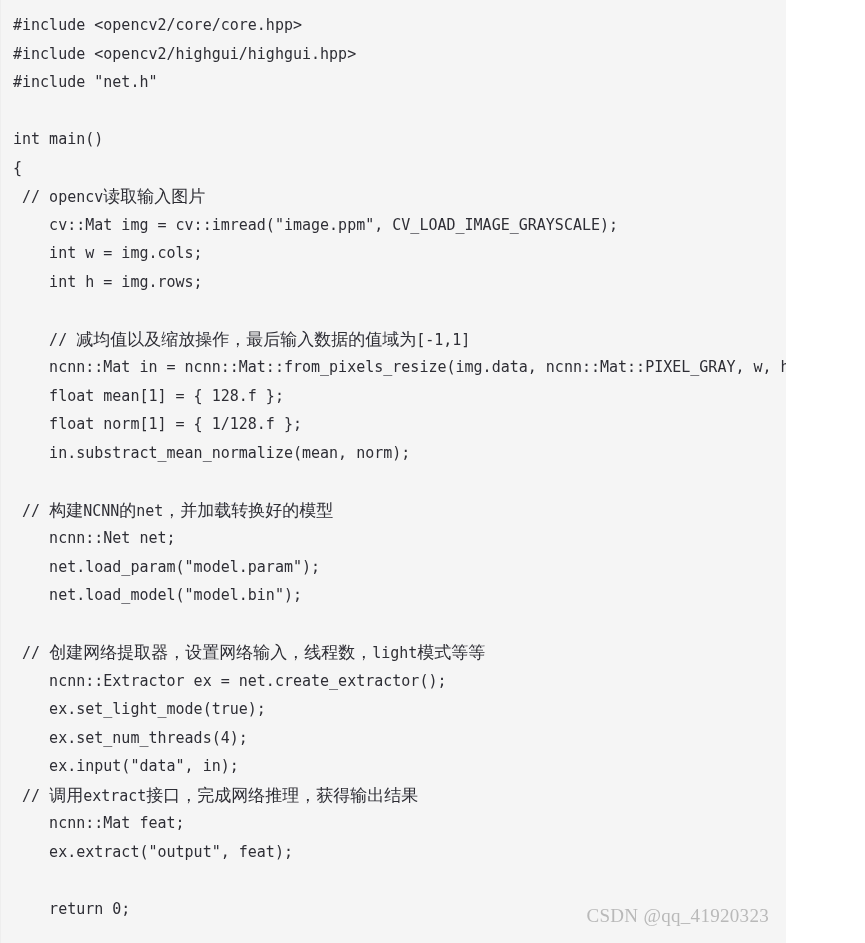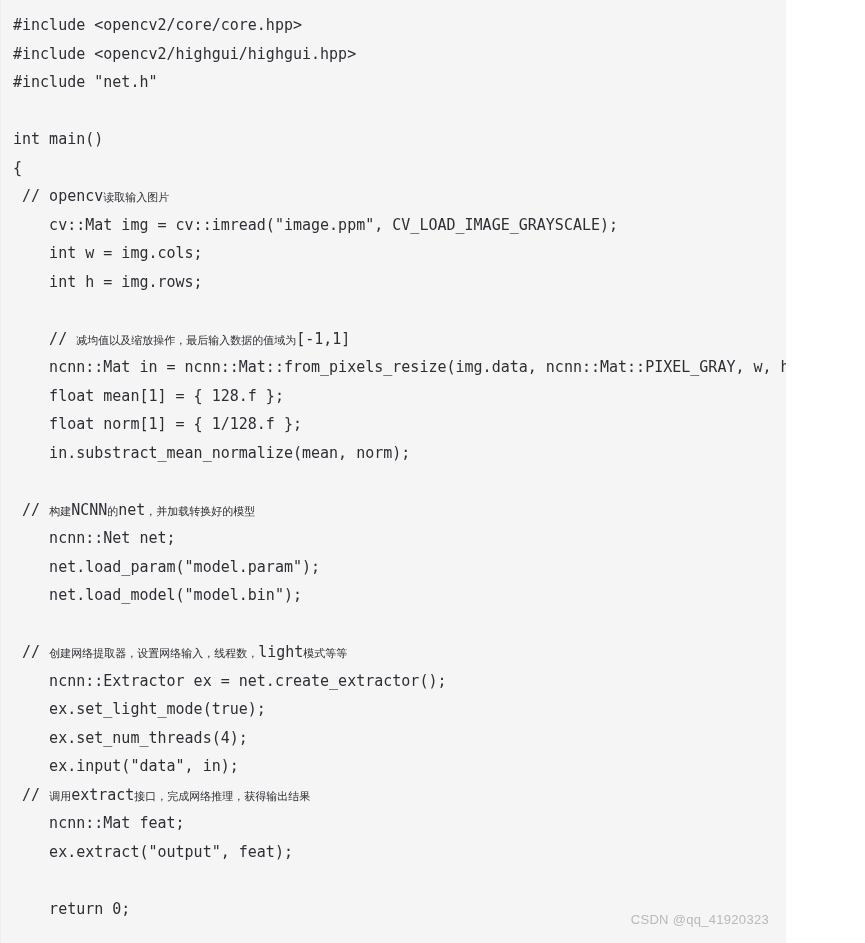--- a/index.html
+++ b/index.html
@@ -39,28 +39,28 @@
     padding-left: 12px;
     white-space: pre;
     color: #2e2e35;
   }
   .code-line.blank {
     height: 28.5px;
   }
   
   .cjk {
     font-family: "DejaVu Sans", "Liberation Sans", sans-serif;
-    font-size: 11px;
+    font-size: 17px;
   }
   #watermark {
     position: absolute;
     right: 17px;
     bottom: 16px;
-    font-family: Liberation Sans, sans-serif;
-    font-size: 13px;
+    font-family: Liberation Serif, serif;
+    font-size: 19px;
     color: #b9b9b9;
     letter-spacing: 0.3px;
     white-space: pre;
     user-select: none;
   }
 </style>
 </head>
 <body>
 
 <div id="code-screenshot">

